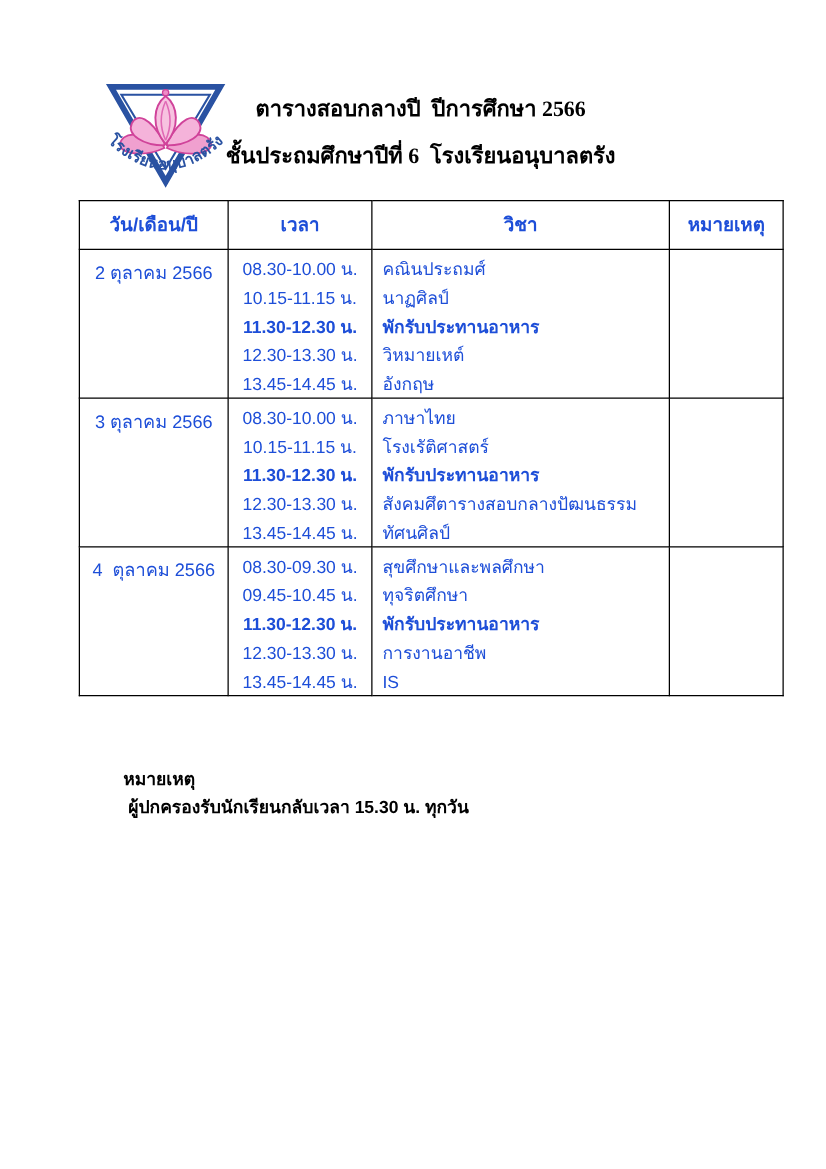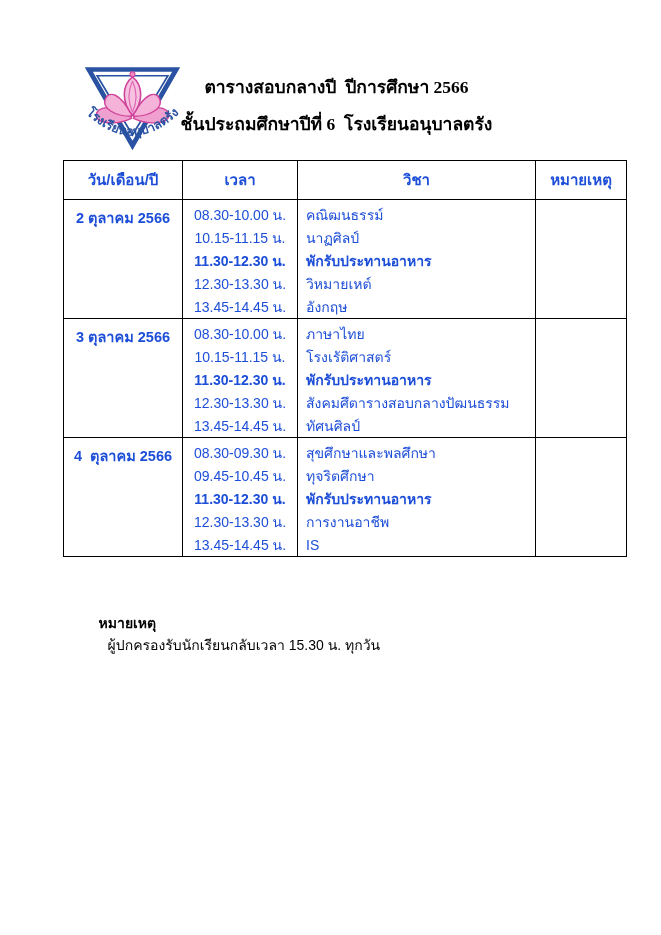--- a/index.html
+++ b/index.html
@@ -27,40 +27,40 @@
   }
   .schedule th, .schedule td { border:1.2px solid #000; padding:0; }
   .schedule thead tr { height:39px; }
   .schedule th {
     font-size:15px; font-weight:bold; text-align:center; vertical-align:middle;
     white-space:pre;
   }
   .schedule tr.section { height:118px; }
   .schedule tr.section td { vertical-align:top; }
   td.datecell {
-    text-align:center; font-weight:bold; font-size:14.5px;
+    text-align:center; font-weight:normal; font-size:14.5px;
     padding-top:6px; white-space:pre;
   }
   td.timecell, td.subjcell { padding-top:3px; }
   .line { height:23px; display:flex; align-items:center; }
   td.timecell .line { justify-content:center; }
   td.subjcell .line { padding-left:8px; }
   .line.bold { font-weight:bold; }
   .schedule tr.final { height:22px; }
   .schedule tr.final td { vertical-align:middle; }
   .schedule tr.final td.datecell { padding-top:0; }
   .schedule tr.final td.subjcell { padding-top:0; }
   .schedule tr.final td.subjcell .line { height:20px; }
 
   
   .footnote {
     position:absolute; left:83px; top:596px; font-size:14px; white-space:pre;
   }
   .footnote .fn-label { font-weight:bold; }
-  .footnote .fn-text { margin-left:9px; }
+  .footnote .fn-text { margin-left:4px;font-weight:bold; }
 </style>
 </head>
 <body>
 
 <div class="page">
 
   <div class="logo">
     <svg viewBox="0 0 100 100" width="107" height="104">
 
       <g>
@@ -111,21 +111,21 @@
       <tr class="section">
         <td class="datecell">2 ตุลาคม 2566</td>
         <td class="timecell">
           <div class="line">08.30-10.00 น.</div>
           <div class="line">10.15-11.15 น.</div>
           <div class="line bold">11.30-12.30 น.</div>
           <div class="line">12.30-13.30 น.</div>
           <div class="line">13.45-14.45 น.</div>
         </td>
         <td class="subjcell">
-          <div class="line">คณิฒนธรรม์</div>
+          <div class="line">คณินประถมศ์</div>
           <div class="line">นาฏศิลป์</div>
           <div class="line bold">พักรับประทานอาหาร</div>
           <div class="line">วิหมายเหต์</div>
           <div class="line">อังกฤษ</div>
         </td>
         <td></td>
       </tr>
 
       <tr class="section">
         <td class="datecell">3 ตุลาคม 2566</td>

